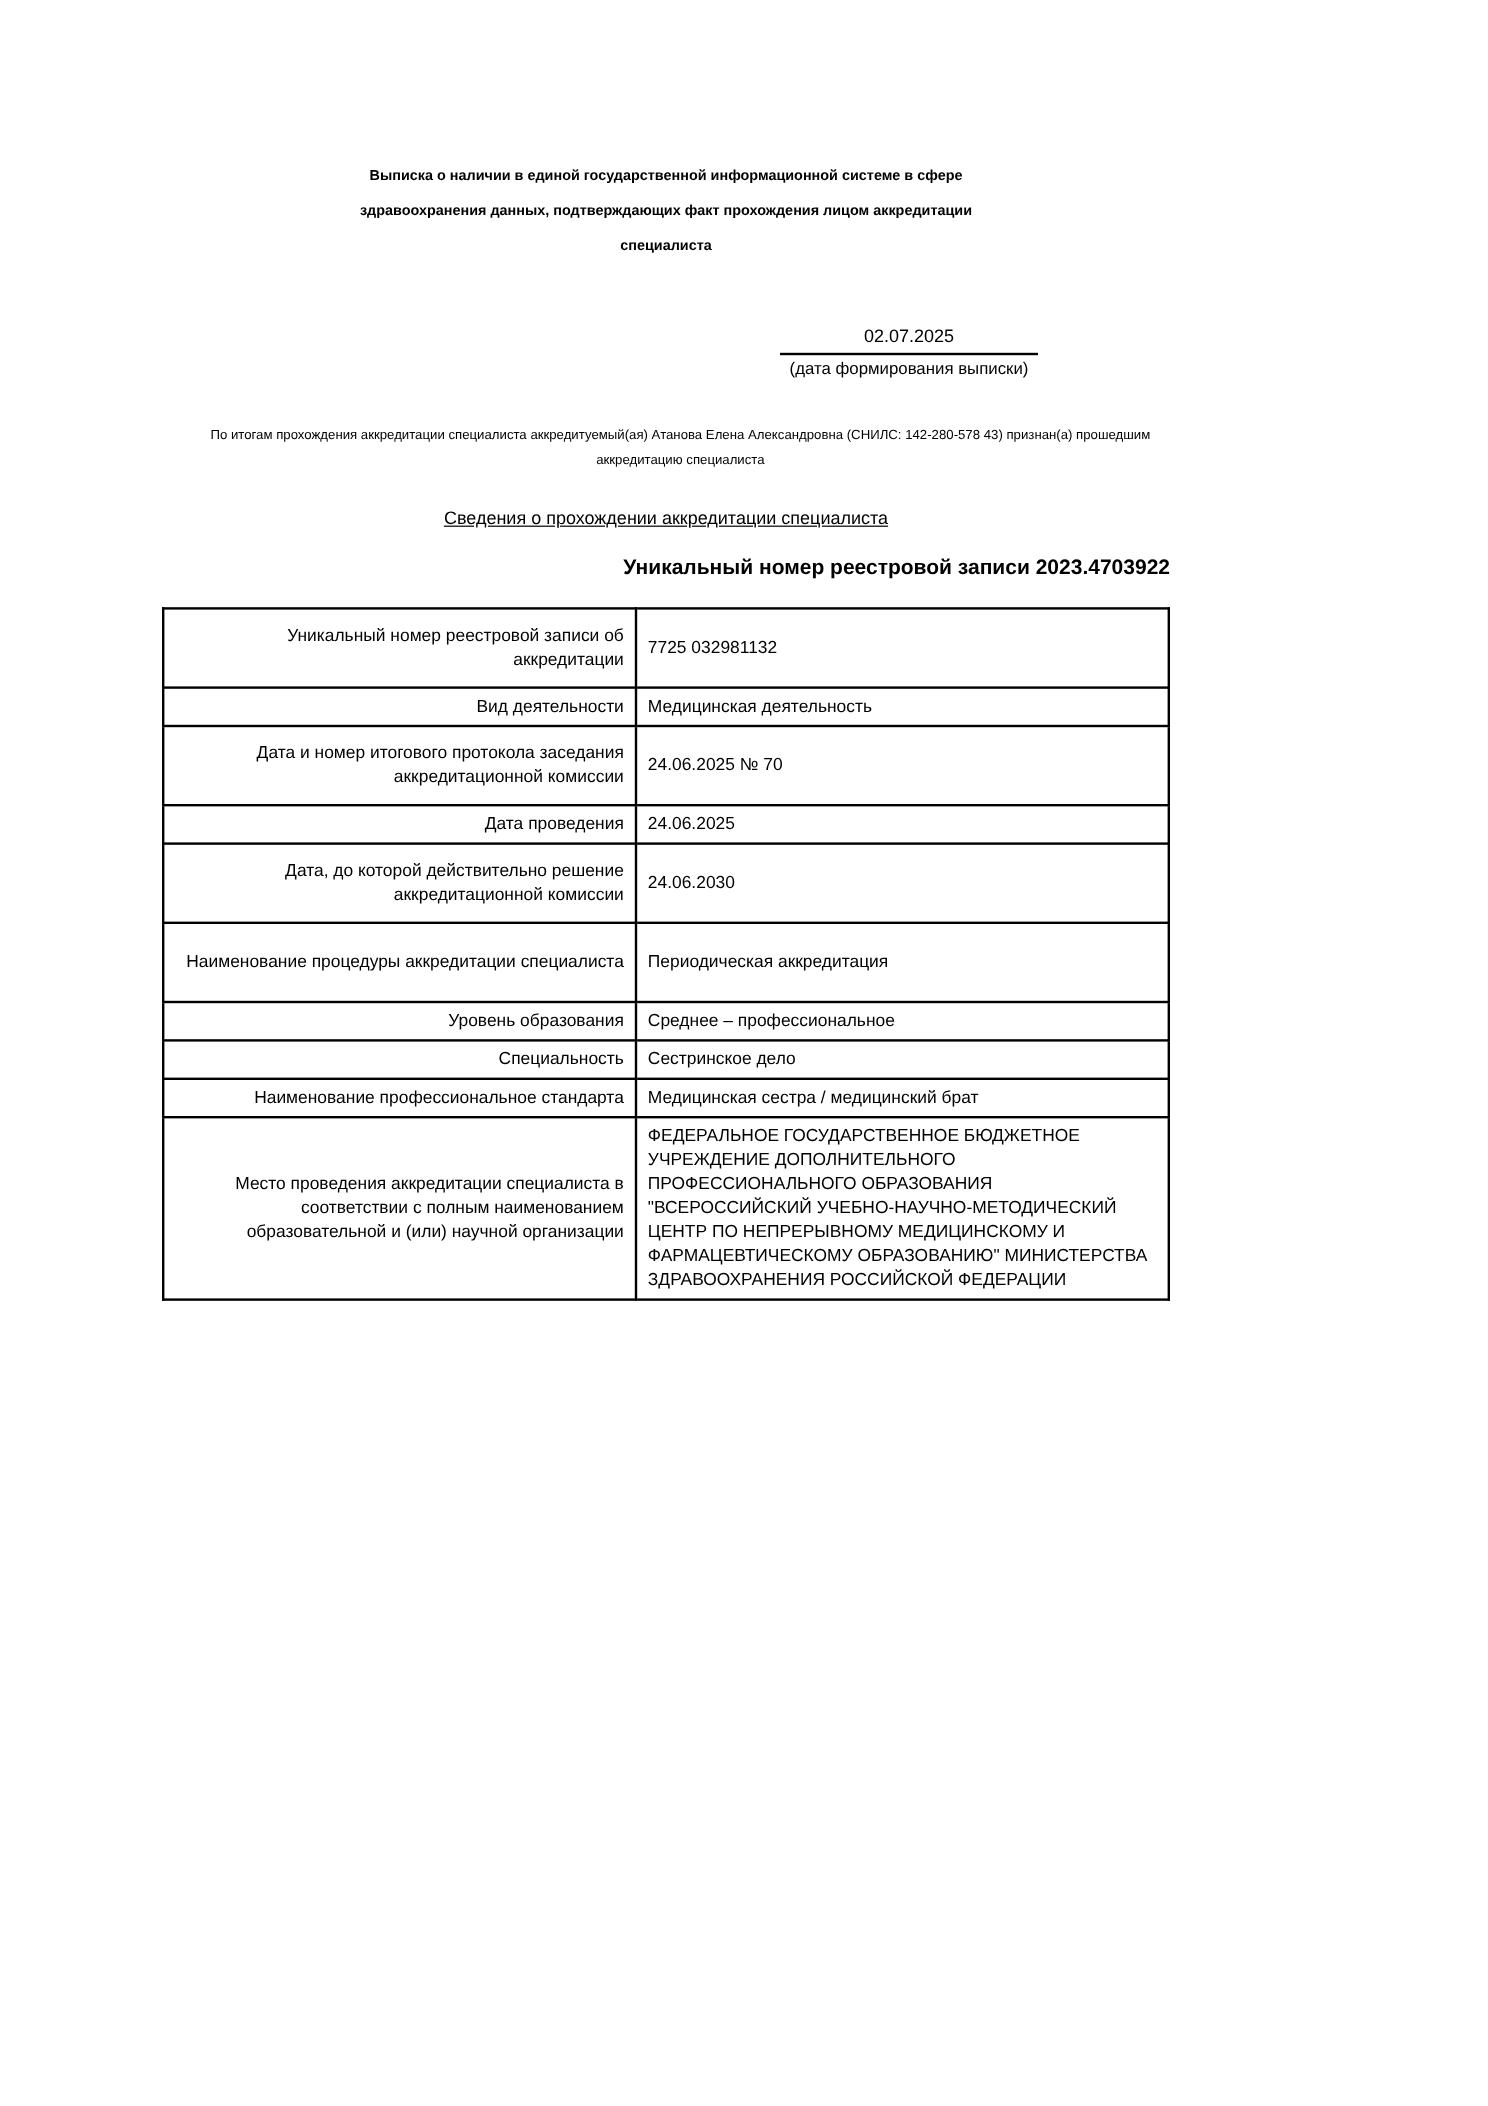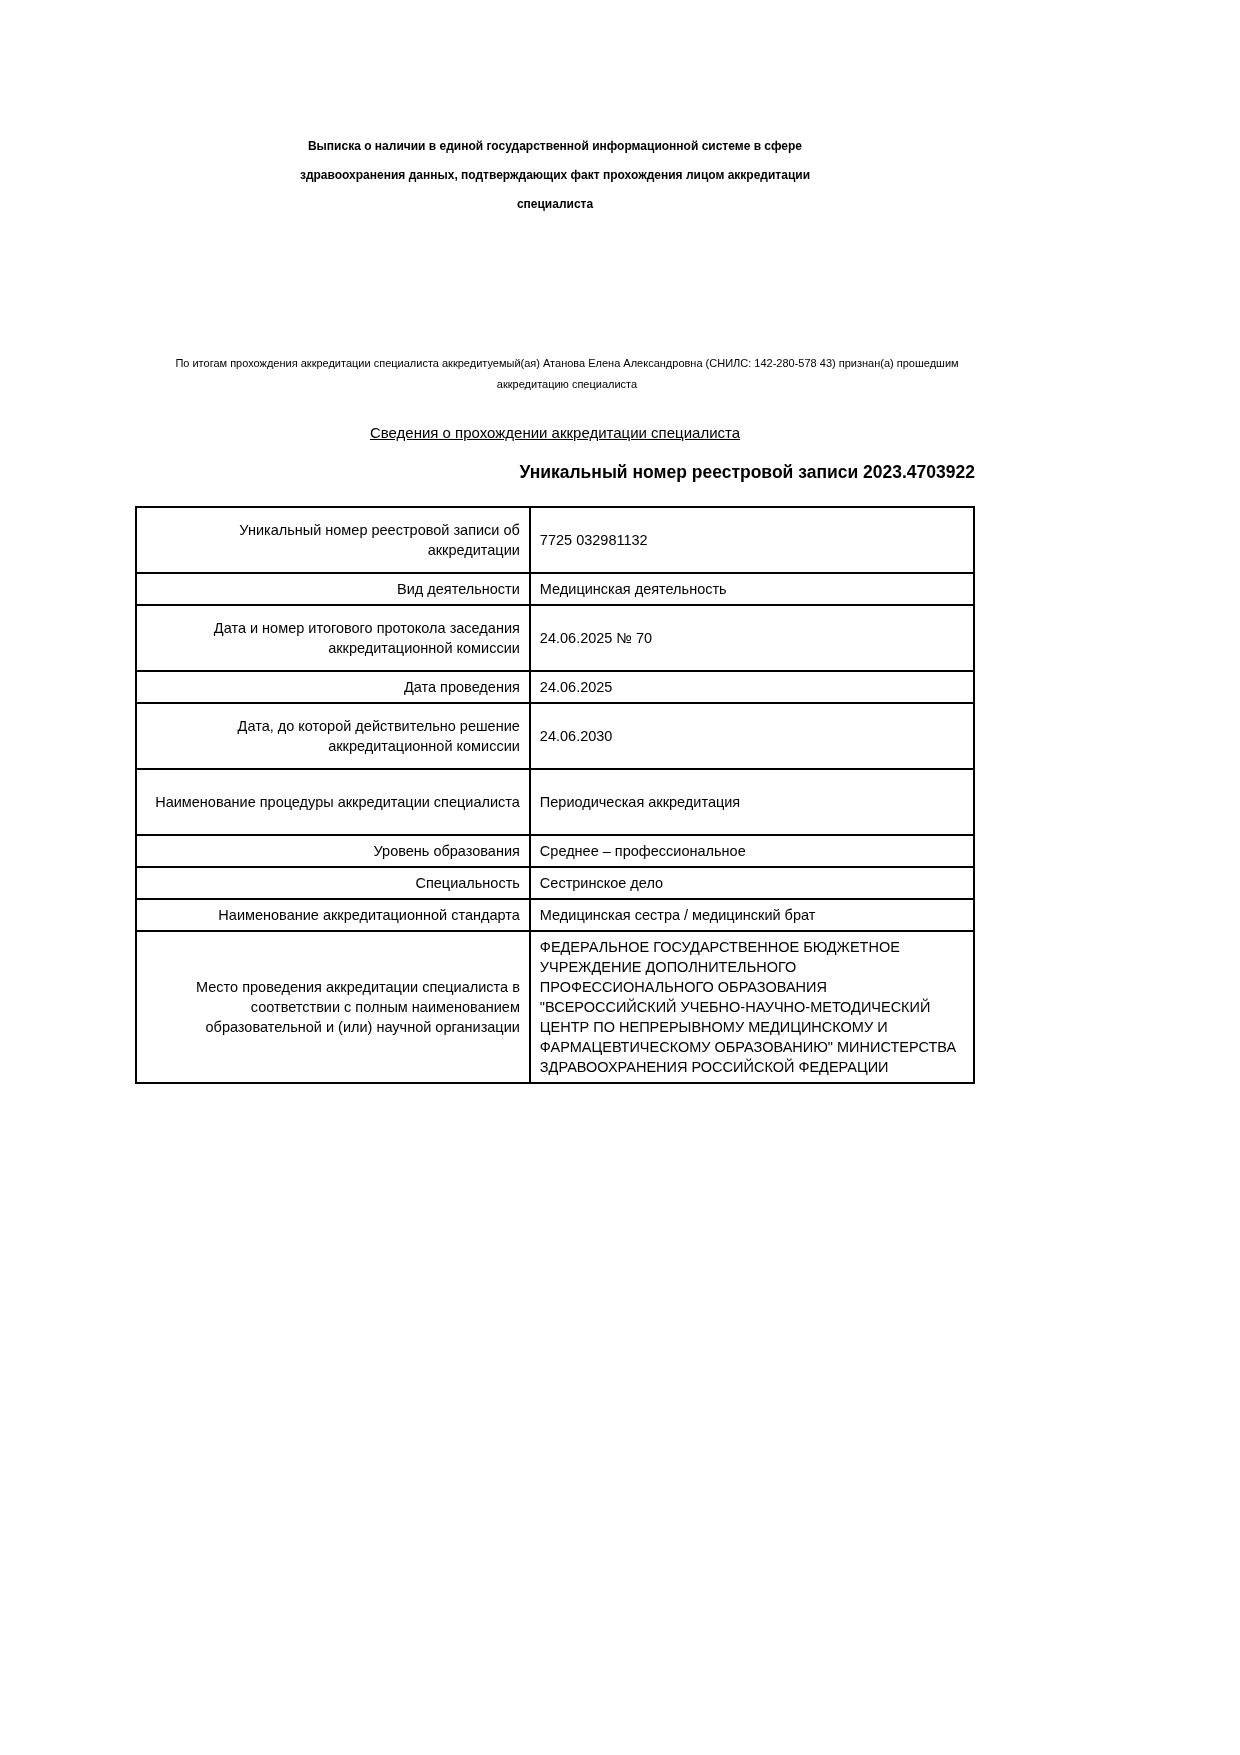--- a/index.html
+++ b/index.html
@@ -107,20 +107,24 @@
 </head>
 <body>
 
 <div class="page">
   <div class="content">
 
     <div class="doc-title">
       <div class="inner">Выписка о наличии в единой государственной информационной системе в сфере здравоохранения данных, подтверждающих факт прохождения лицом аккредитации специалиста</div>
     </div>
 
+    <div class="date-block">
+      <div class="date-value">02.07.2025</div>
+      <div class="date-caption">(дата формирования выписки)</div>
+    </div>
 
     <p class="intro">По итогам прохождения аккредитации специалиста аккредитуемый(ая) Атанова Елена Александровна (СНИЛС: 142-280-578 43) признан(а) прошедшим аккредитацию специалиста</p>
 
     <div class="section-heading">
       <span class="underlined">Сведения о прохождении аккредитации специалиста</span>
     </div>
 
     <div class="registry-heading">Уникальный номер реестровой записи 2023.4703922</div>
 
     <table class="acc-table">
@@ -151,21 +155,21 @@
         </tr>
         <tr class="row-1line">
           <td class="cell-label">Уровень образования</td>
           <td class="cell-value">Среднее – профессиональное</td>
         </tr>
         <tr class="row-1line">
           <td class="cell-label">Специальность</td>
           <td class="cell-value">Сестринское дело</td>
         </tr>
         <tr class="row-1line">
-          <td class="cell-label">Наименование аккредитационной стандарта</td>
+          <td class="cell-label">Наименование профессиональное стандарта</td>
           <td class="cell-value">Медицинская сестра / медицинский брат</td>
         </tr>
         <tr class="row-tall">
           <td class="cell-label">Место проведения аккредитации специалиста в соответствии с полным наименованием образовательной и (или) научной организации</td>
           <td class="cell-value">ФЕДЕРАЛЬНОЕ ГОСУДАРСТВЕННОЕ БЮДЖЕТНОЕ УЧРЕЖДЕНИЕ ДОПОЛНИТЕЛЬНОГО ПРОФЕССИОНАЛЬНОГО ОБРАЗОВАНИЯ "ВСЕРОССИЙСКИЙ УЧЕБНО-НАУЧНО-МЕТОДИЧЕСКИЙ ЦЕНТР ПО НЕПРЕРЫВНОМУ МЕДИЦИНСКОМУ И ФАРМАЦЕВТИЧЕСКОМУ ОБРАЗОВАНИЮ" МИНИСТЕРСТВА ЗДРАВООХРАНЕНИЯ РОССИЙСКОЙ ФЕДЕРАЦИИ</td>
         </tr>
       </tbody>
     </table>
 
   </div>

